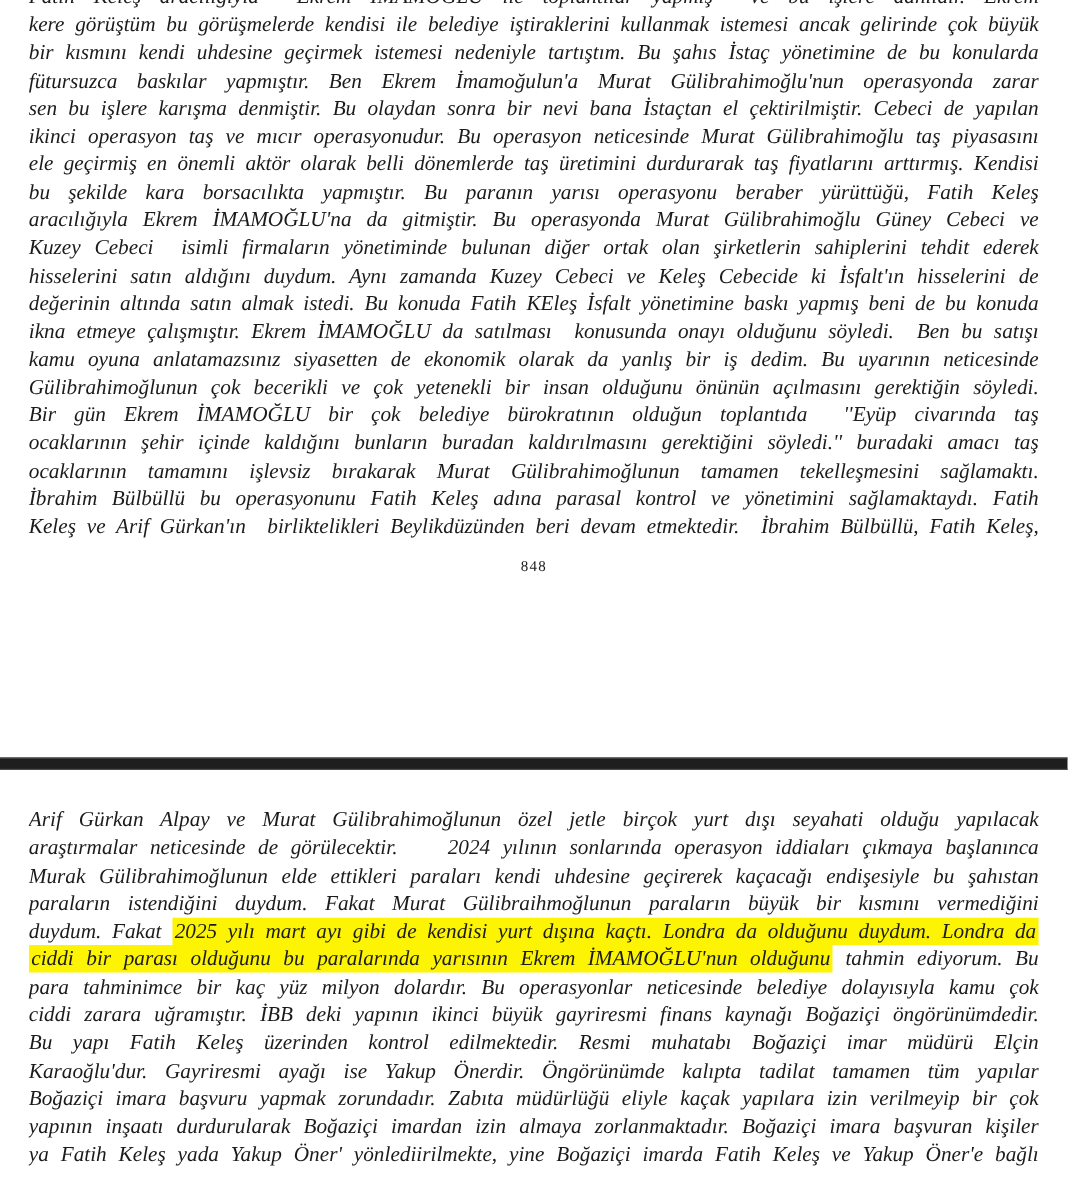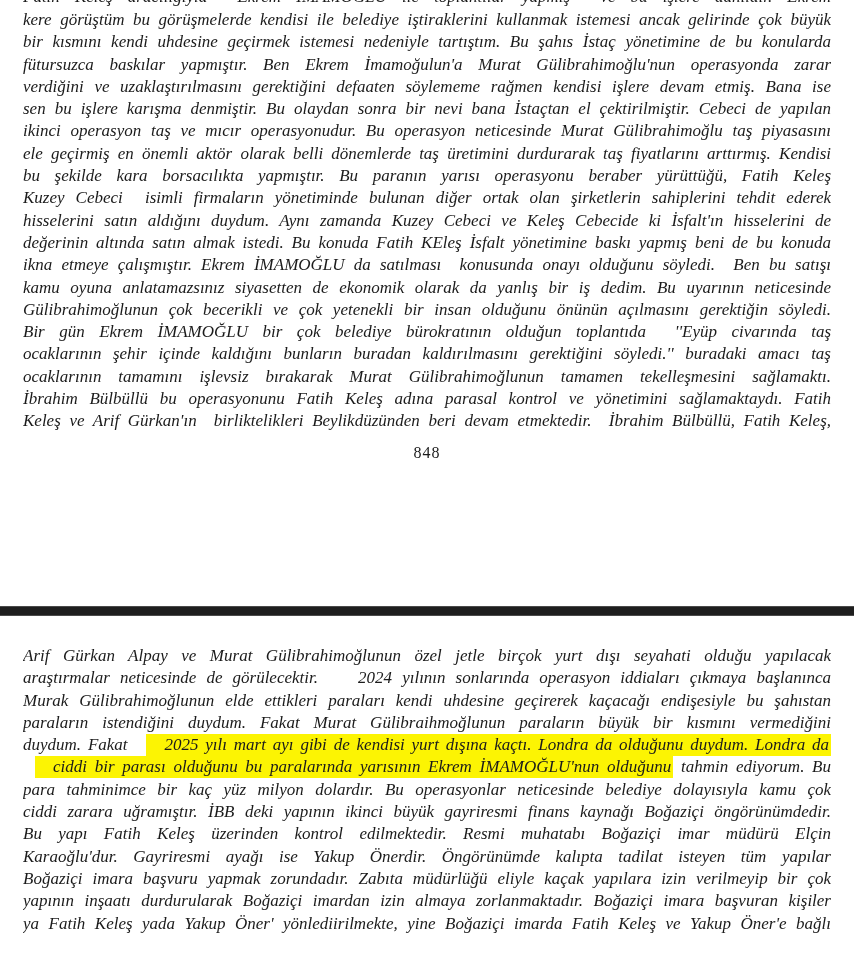--- a/index.html
+++ b/index.html
@@ -33,29 +33,28 @@
     white-space: pre-wrap;
   }
   .clip-wrap {
     height: 9px;
     overflow: hidden;
   }
   .clip-wrap .line { margin-top: -14px; }
   mark {
     background: var(--highlight);
     color: inherit;
-    padding: 1px 2px 2px 18px;
-    margin-left: 12px;
+    padding: 1px 2px 2px 2px;
   }
   .page-number {
     margin-top: 9px;
     text-align: center;
     text-align-last: center;
     font-style: normal;
-    font-size: 16px;
+    font-size: 12px;
     letter-spacing: 1px;
     color: var(--ink);
   }
   .divider-bar {
     position: absolute;
     left: 0; top: 606px;
     width: 854px; height: 10px;
     background: var(--divider);
     border-top: 1px solid #4a4a4a;
     border-bottom: 1px solid #4a4a4a;
@@ -67,25 +66,25 @@
 <body>
 
 <div id="page1" class="page-text">
   <div class="clip-wrap">
     <div id="p1-clipped" class="line"><span>Fatih Keleş aracılığıyla  Ekrem İMAMOĞLU ile toplantılar yapmış  ve bu işlere dahildir. Ekrem</span></div>
   </div>
   <div id="p1-lines">
       <div class="line"><span>kere görüştüm bu görüşmelerde kendisi ile belediye iştiraklerini kullanmak istemesi ancak gelirinde çok büyük</span></div>
       <div class="line"><span>bir kısmını kendi uhdesine geçirmek istemesi nedeniyle tartıştım. Bu şahıs İstaç yönetimine de bu konularda</span></div>
       <div class="line"><span>fütursuzca baskılar yapmıştır. Ben Ekrem İmamoğulun'a Murat Gülibrahimoğlu'nun operasyonda zarar</span></div>
-      <div class="line"><span>verdiğini ve uzaklaştırılmasını gerektiğini defaaten söylememe rağmen kendisi işlere devam etmiş. Bana ise</span></div>
       <div class="line"><span>sen bu işlere karışma denmiştir. Bu olaydan sonra bir nevi bana İstaçtan el çektirilmiştir. Cebeci de yapılan</span></div>
       <div class="line"><span>ikinci operasyon taş ve mıcır operasyonudur. Bu operasyon neticesinde Murat Gülibrahimoğlu taş piyasasını</span></div>
       <div class="line"><span>ele geçirmiş en önemli aktör olarak belli dönemlerde taş üretimini durdurarak taş fiyatlarını arttırmış. Kendisi</span></div>
       <div class="line"><span>bu şekilde kara borsacılıkta yapmıştır. Bu paranın yarısı operasyonu beraber yürüttüğü, Fatih Keleş</span></div>
+      <div class="line"><span>aracılığıyla Ekrem İMAMOĞLU'na da gitmiştir. Bu operasyonda Murat Gülibrahimoğlu Güney Cebeci ve</span></div>
       <div class="line"><span>Kuzey Cebeci&nbsp; isimli firmaların yönetiminde bulunan diğer ortak olan şirketlerin sahiplerini tehdit ederek</span></div>
       <div class="line"><span>hisselerini satın aldığını duydum. Aynı zamanda Kuzey Cebeci ve Keleş Cebecide ki İsfalt'ın hisselerini de</span></div>
       <div class="line"><span>değerinin altında satın almak istedi. Bu konuda Fatih KEleş İsfalt yönetimine baskı yapmış beni de bu konuda</span></div>
       <div class="line"><span>ikna etmeye çalışmıştır. Ekrem İMAMOĞLU da satılması&nbsp; konusunda onayı olduğunu söyledi.&nbsp; Ben bu satışı</span></div>
       <div class="line"><span>kamu oyuna anlatamazsınız siyasetten de ekonomik olarak da yanlış bir iş dedim. Bu uyarının neticesinde</span></div>
       <div class="line"><span>Gülibrahimoğlunun çok becerikli ve çok yetenekli bir insan olduğunu önünün açılmasını gerektiğin söyledi.</span></div>
       <div class="line"><span>Bir gün Ekrem İMAMOĞLU bir çok belediye bürokratının olduğun toplantıda&nbsp; ''Eyüp civarında taş</span></div>
       <div class="line"><span>ocaklarının şehir içinde kaldığını bunların buradan kaldırılmasını gerektiğini söyledi.'' buradaki amacı taş</span></div>
       <div class="line"><span>ocaklarının tamamını işlevsiz bırakarak Murat Gülibrahimoğlunun tamamen tekelleşmesini sağlamaktı.</span></div>
       <div class="line"><span>İbrahim Bülbüllü bu operasyonunu Fatih Keleş adına parasal kontrol ve yönetimini sağlamaktaydı. Fatih</span></div>
@@ -100,18 +99,18 @@
   <div id="p2-lines">
       <div class="line"><span>Arif Gürkan Alpay ve Murat Gülibrahimoğlunun özel jetle birçok yurt dışı seyahati olduğu yapılacak</span></div>
       <div class="line"><span>araştırmalar neticesinde de görülecektir.&nbsp;&nbsp;&nbsp; 2024 yılının sonlarında operasyon iddiaları çıkmaya başlanınca</span></div>
       <div class="line"><span>Murak Gülibrahimoğlunun elde ettikleri paraları kendi uhdesine geçirerek kaçacağı endişesiyle bu şahıstan</span></div>
       <div class="line"><span>paraların istendiğini duydum. Fakat Murat Gülibraihmoğlunun paraların büyük bir kısmını vermediğini</span></div>
       <div class="line"><span>duydum. Fakat </span><mark>2025 yılı mart ayı gibi de kendisi yurt dışına kaçtı. Londra da olduğunu duydum. Londra da</mark></div>
       <div class="line"><mark>ciddi bir parası olduğunu bu paralarında yarısının Ekrem İMAMOĞLU'nun olduğunu</mark><span> tahmin ediyorum. Bu</span></div>
       <div class="line"><span>para tahminimce bir kaç yüz milyon dolardır. Bu operasyonlar neticesinde belediye dolayısıyla kamu çok</span></div>
       <div class="line"><span>ciddi zarara uğramıştır. İBB deki yapının ikinci büyük gayriresmi finans kaynağı Boğaziçi öngörünümdedir.</span></div>
       <div class="line"><span>Bu yapı Fatih Keleş üzerinden kontrol edilmektedir. Resmi muhatabı Boğaziçi imar müdürü Elçin</span></div>
-      <div class="line"><span>Karaoğlu'dur. Gayriresmi ayağı ise Yakup Önerdir. Öngörünümde kalıpta tadilat isteyen tüm yapılar</span></div>
+      <div class="line"><span>Karaoğlu'dur. Gayriresmi ayağı ise Yakup Önerdir. Öngörünümde kalıpta tadilat tamamen tüm yapılar</span></div>
       <div class="line"><span>Boğaziçi imara başvuru yapmak zorundadır. Zabıta müdürlüğü eliyle kaçak yapılara izin verilmeyip bir çok</span></div>
       <div class="line"><span>yapının inşaatı durdurularak Boğaziçi imardan izin almaya zorlanmaktadır. Boğaziçi imara başvuran kişiler</span></div>
       <div class="line"><span>ya Fatih Keleş yada Yakup Öner' yönlediirilmekte, yine Boğaziçi imarda Fatih Keleş ve Yakup Öner'e bağlı</span></div>
     </div>
 </div>
 
 </body></html>

